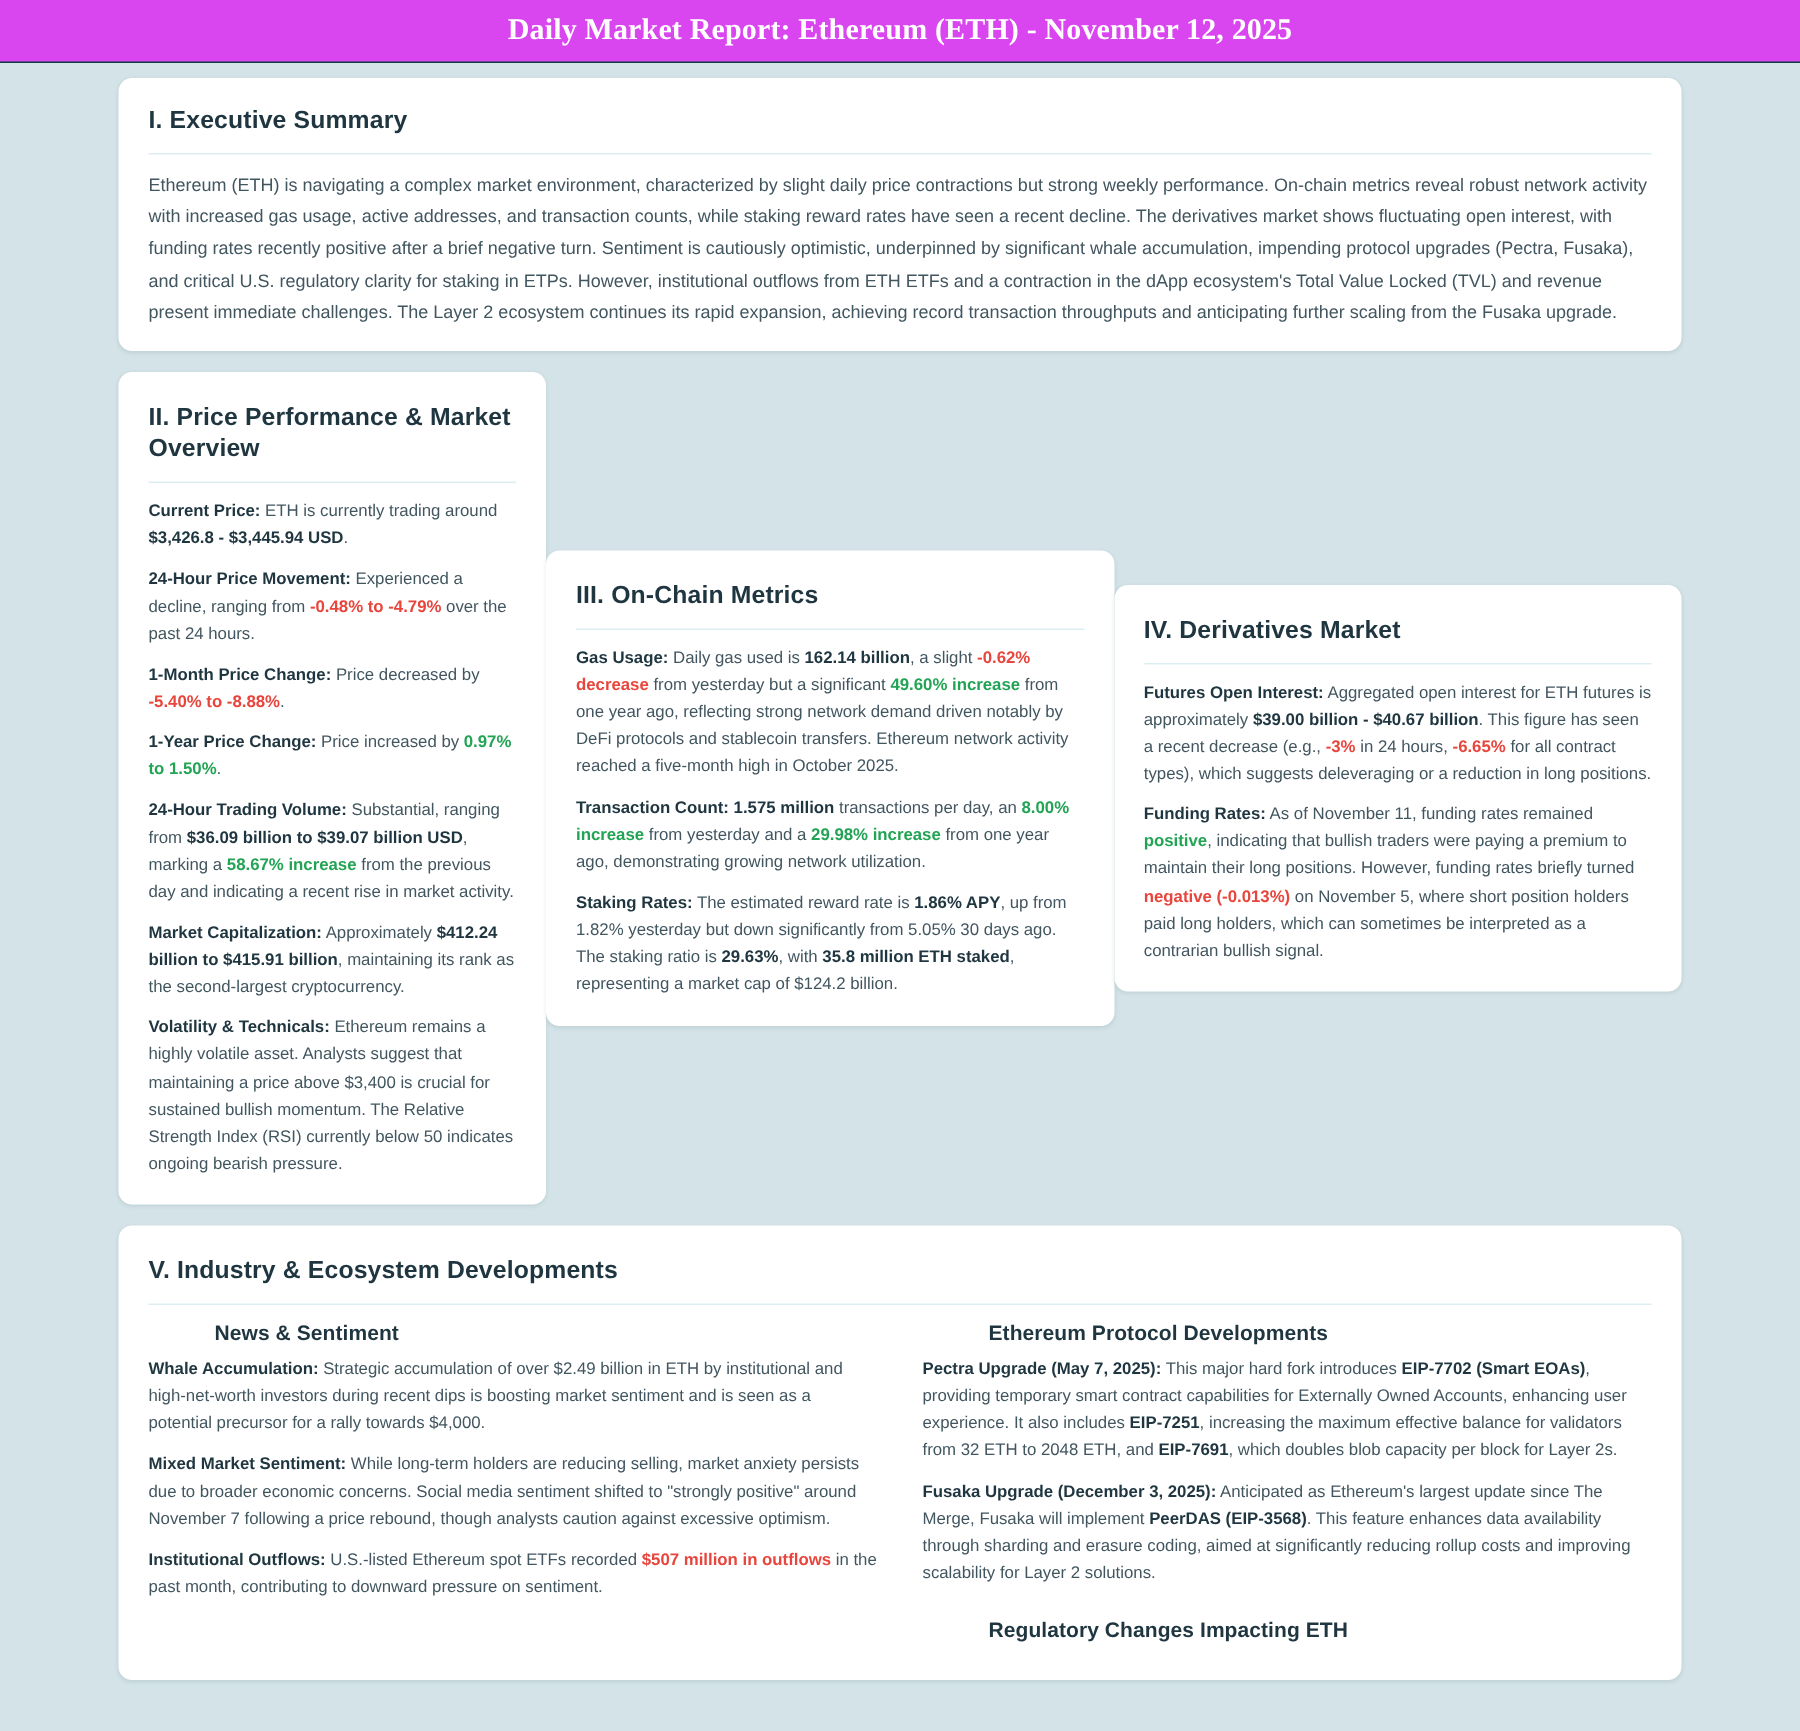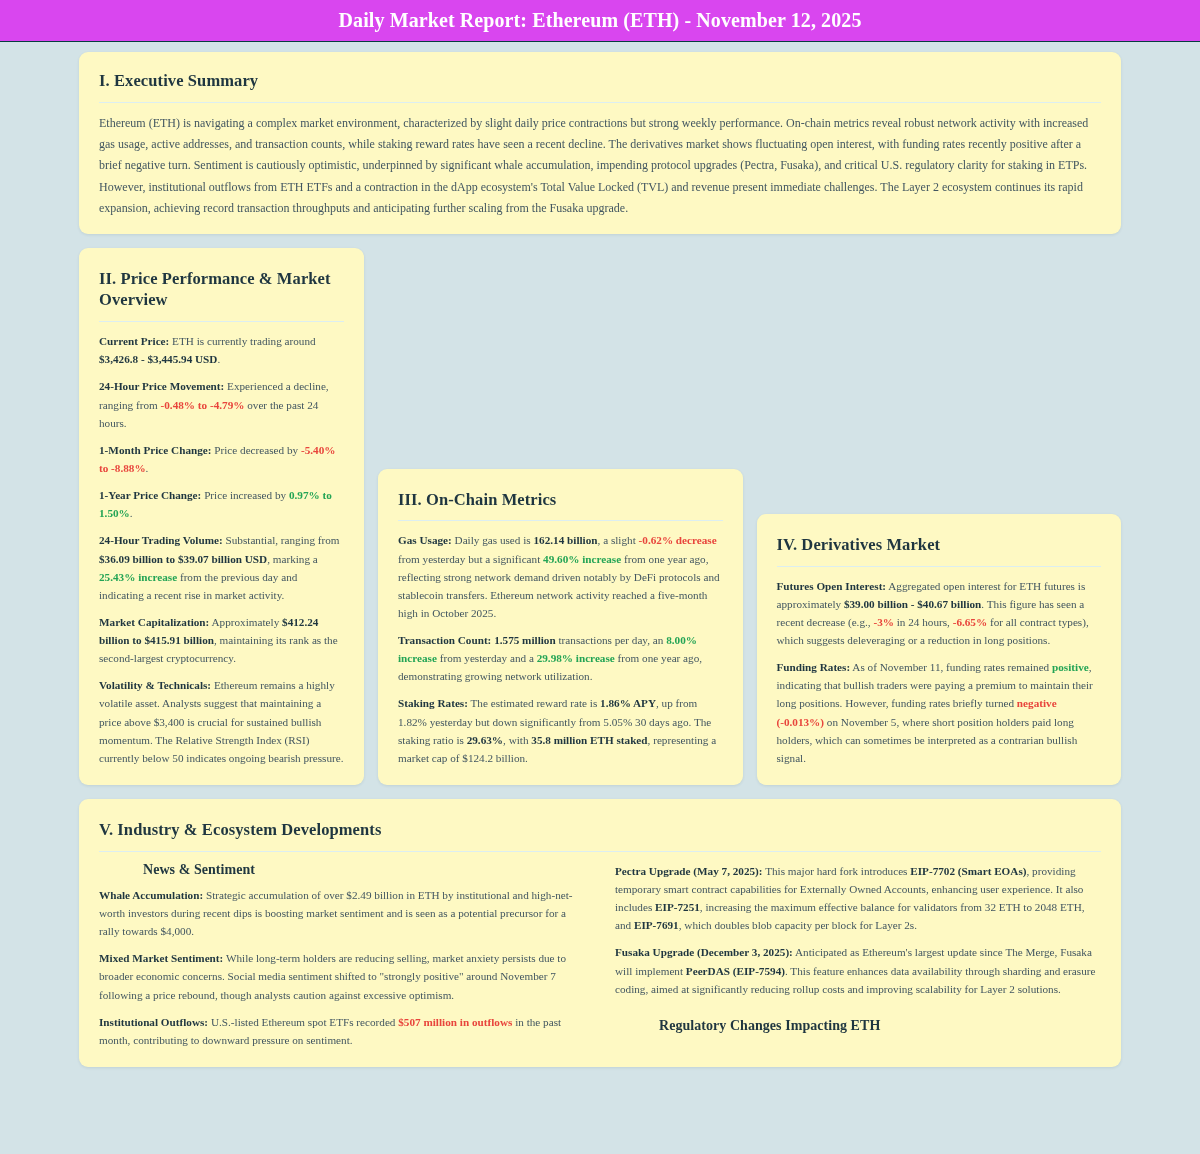--- a/index.html
+++ b/index.html
@@ -37,26 +37,25 @@
 
   
   .report-wrapper {
     width: 1042px;
     margin: 0 auto;
     padding: 10px 0 22px 0;
   }
 
   
   .card {
-    background: #fef9c3;
+    background: #ffffff;
     border-radius: 9px;
     box-shadow: 0 1px 3px rgba(20,60,70,0.10);
     padding: 20px 20px 18px 20px;
     margin-bottom: 14px;
-    font-family: Liberation Serif, serif;
   }
   .card.exec { padding: 18px 20px 14px 20px; }
 
   h2.section-title {
     margin: 0 0 10px 0;
     font-size: 16.5px;
     font-weight: bold;
     color: #1f3640;
     letter-spacing: 0.1px;
     padding-bottom: 10px;
@@ -87,23 +86,22 @@
     margin-bottom: 0;
   }
 
   b, strong { color: #1f3640; font-weight: bold; }
   .pos { color: #23a455; font-weight: bold; }
   .neg { color: #e8453c; font-weight: bold; }
 
   
   .metric-row {
     display: flex;
-    gap: 14px;
     margin-bottom: 14px;
-    align-items: flex-end;
+    align-items: center;
   }
   .metric-row .card {
     flex: 1 1 0;
     margin-bottom: 0;
   }
   .metric-row .card.col-price { flex: 0 0 285px; }
 
   
   .dev-grid {
     display: flex;
@@ -129,21 +127,21 @@
 
   <div class="metric-row">
 
     <section class="card col-price">
       <h2 class="section-title">II. Price Performance &amp; Market Overview</h2>
       <div>
           <p class="body-text"><b>Current Price:</b><span> ETH is currently trading around </span><b>$3,426.8 - $3,445.94 USD</b><span>.</span></p>
           <p class="body-text"><b>24-Hour Price Movement:</b><span> Experienced a decline, ranging from </span><span class="neg">-0.48% to -4.79%</span><span> over the past 24 hours.</span></p>
           <p class="body-text"><b>1-Month Price Change:</b><span> Price decreased by </span><span class="neg">-5.40% to -8.88%</span><span>.</span></p>
           <p class="body-text"><b>1-Year Price Change:</b><span> Price increased by </span><span class="pos">0.97% to 1.50%</span><span>.</span></p>
-          <p class="body-text"><b>24-Hour Trading Volume:</b><span> Substantial, ranging from </span><b>$36.09 billion to $39.07 billion USD</b><span>, marking a </span><span class="pos">25.43% increase</span><span> from the previous day and indicating a recent rise in market activity.</span></p>
+          <p class="body-text"><b>24-Hour Trading Volume:</b><span> Substantial, ranging from </span><b>$36.09 billion to $39.07 billion USD</b><span>, marking a </span><span class="pos">58.67% increase</span><span> from the previous day and indicating a recent rise in market activity.</span></p>
           <p class="body-text"><b>Market Capitalization:</b><span> Approximately </span><b>$412.24 billion to $415.91 billion</b><span>, maintaining its rank as the second-largest cryptocurrency.</span></p>
           <p class="body-text"><b>Volatility &amp; Technicals:</b><span> Ethereum remains a highly volatile asset. Analysts suggest that maintaining a price above $3,400 is crucial for sustained bullish momentum. The Relative Strength Index (RSI) currently below 50 indicates ongoing bearish pressure.</span></p>
         </div>
     </section>
 
     <section class="card">
       <h2 class="section-title">III. On-Chain Metrics</h2>
       <div>
           <p class="body-text"><b>Gas Usage:</b><span> Daily gas used is </span><b>162.14 billion</b><span>, a slight </span><span class="neg">-0.62% decrease</span><span> from yesterday but a significant </span><span class="pos">49.60% increase</span><span> from one year ago, reflecting strong network demand driven notably by DeFi protocols and stablecoin transfers. Ethereum network activity reached a five-month high in October 2025.</span></p>
           <p class="body-text"><b>Transaction Count:</b><span> </span><b>1.575 million</b><span> transactions per day, an </span><span class="pos">8.00% increase</span><span> from yesterday and a </span><span class="pos">29.98% increase</span><span> from one year ago, demonstrating growing network utilization.</span></p>
@@ -167,22 +165,23 @@
       <div class="dev-col">
           <div class="dev-block">
             <h3 class="sub-title">News &amp; Sentiment</h3>
             <p class="body-text"><b>Whale Accumulation:</b><span> Strategic accumulation of over $2.49 billion in ETH by institutional and high-net-worth investors during recent dips is boosting market sentiment and is seen as a potential precursor for a rally towards $4,000.</span></p>
             <p class="body-text"><b>Mixed Market Sentiment:</b><span> While long-term holders are reducing selling, market anxiety persists due to broader economic concerns. Social media sentiment shifted to "strongly positive" around November 7 following a price rebound, though analysts caution against excessive optimism.</span></p>
             <p class="body-text"><b>Institutional Outflows:</b><span> U.S.-listed Ethereum spot ETFs recorded </span><span class="neg">$507 million in outflows</span><span> in the past month, contributing to downward pressure on sentiment.</span></p>
           </div>
         </div>
       <div class="dev-col">
           <div class="dev-block">
+            <h3 class="sub-title">Ethereum Protocol Developments</h3>
             <p class="body-text"><b>Pectra Upgrade (May 7, 2025):</b><span> This major hard fork introduces </span><b>EIP-7702 (Smart EOAs)</b><span>, providing temporary smart contract capabilities for Externally Owned Accounts, enhancing user experience. It also includes </span><b>EIP-7251</b><span>, increasing the maximum effective balance for validators from 32 ETH to 2048 ETH, and </span><b>EIP-7691</b><span>, which doubles blob capacity per block for Layer 2s.</span></p>
-            <p class="body-text"><b>Fusaka Upgrade (December 3, 2025):</b><span> Anticipated as Ethereum's largest update since The Merge, Fusaka will implement </span><b>PeerDAS (EIP-7594)</b><span>. This feature enhances data availability through sharding and erasure coding, aimed at significantly reducing rollup costs and improving scalability for Layer 2 solutions.</span></p>
+            <p class="body-text"><b>Fusaka Upgrade (December 3, 2025):</b><span> Anticipated as Ethereum's largest update since The Merge, Fusaka will implement </span><b>PeerDAS (EIP-3568)</b><span>. This feature enhances data availability through sharding and erasure coding, aimed at significantly reducing rollup costs and improving scalability for Layer 2 solutions.</span></p>
           </div>
           <div class="dev-block">
             <h3 class="sub-title">Regulatory Changes Impacting ETH</h3>
           </div>
         </div>
     </div>
   </section>
 
 </div>
 

